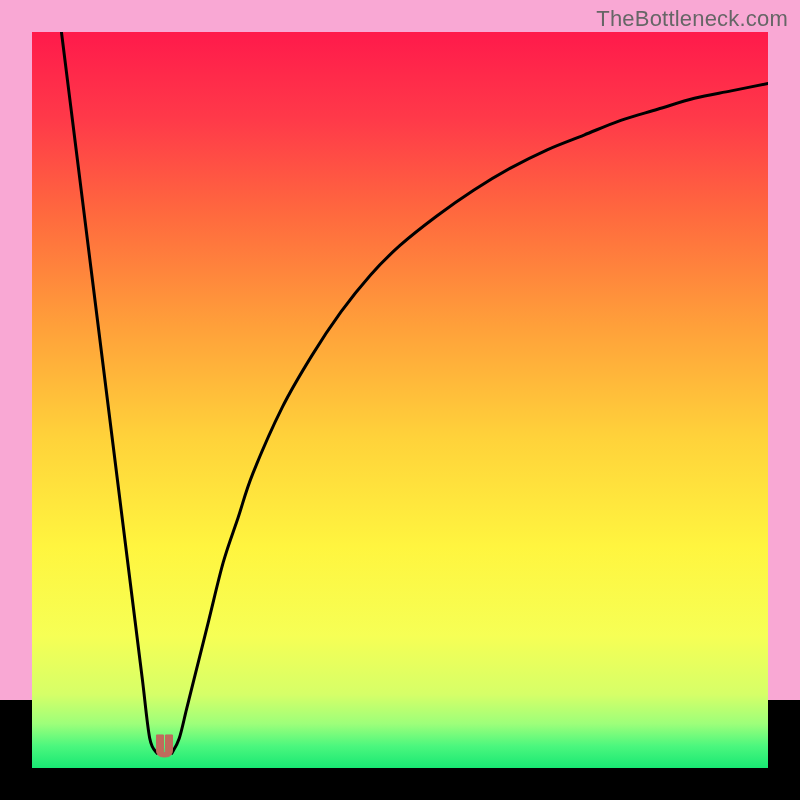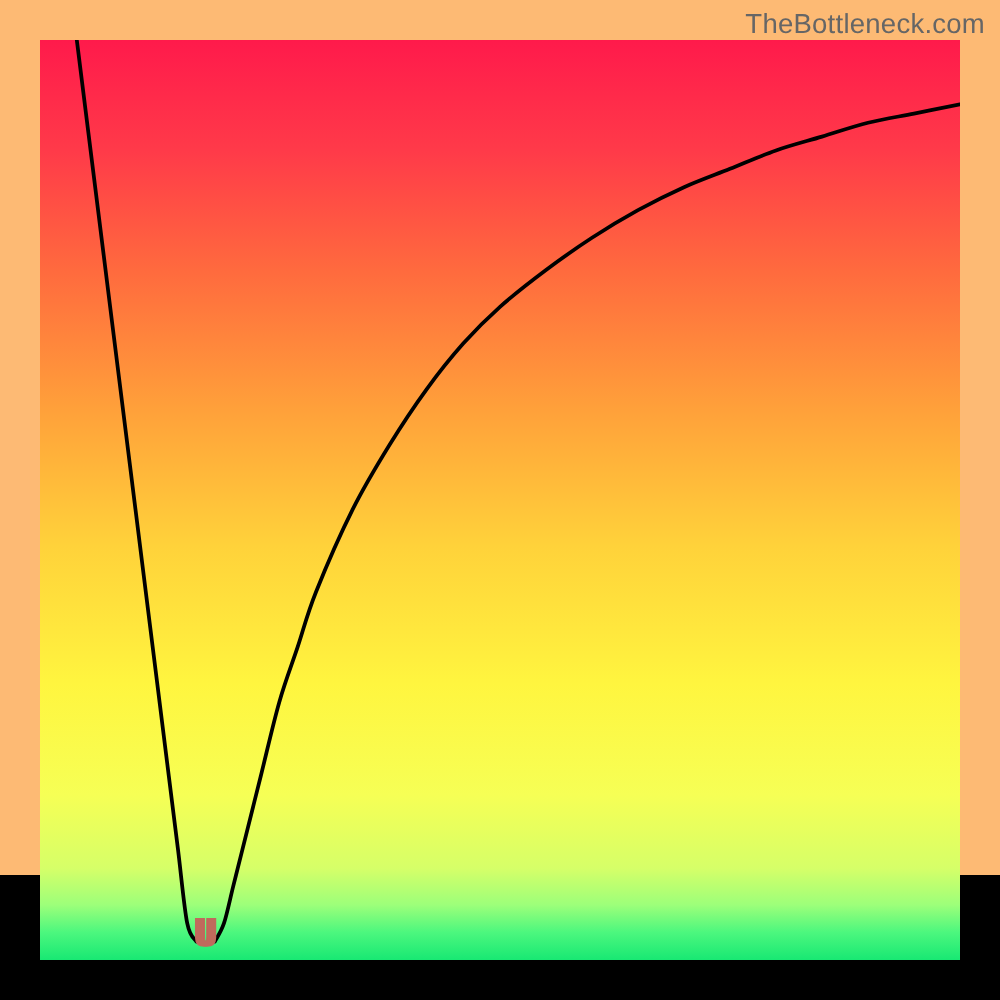--- a/index.html
+++ b/index.html
@@ -10,21 +10,21 @@
     overflow: hidden;
     background: #000;
     font-family: Arial, Helvetica, sans-serif;
   }
   .frame {
     position: absolute;
     left: 0;
     top: 0;
     width: 800px;
     height: 700px;
-    background: #fdba74;
+    background: #f9a8d4;
   }
   .plot {
     position: absolute;
     left: 32px;
     top: 32px;
     width: 736px;
     height: 736px;
     overflow: hidden;
   }
   .watermark {

